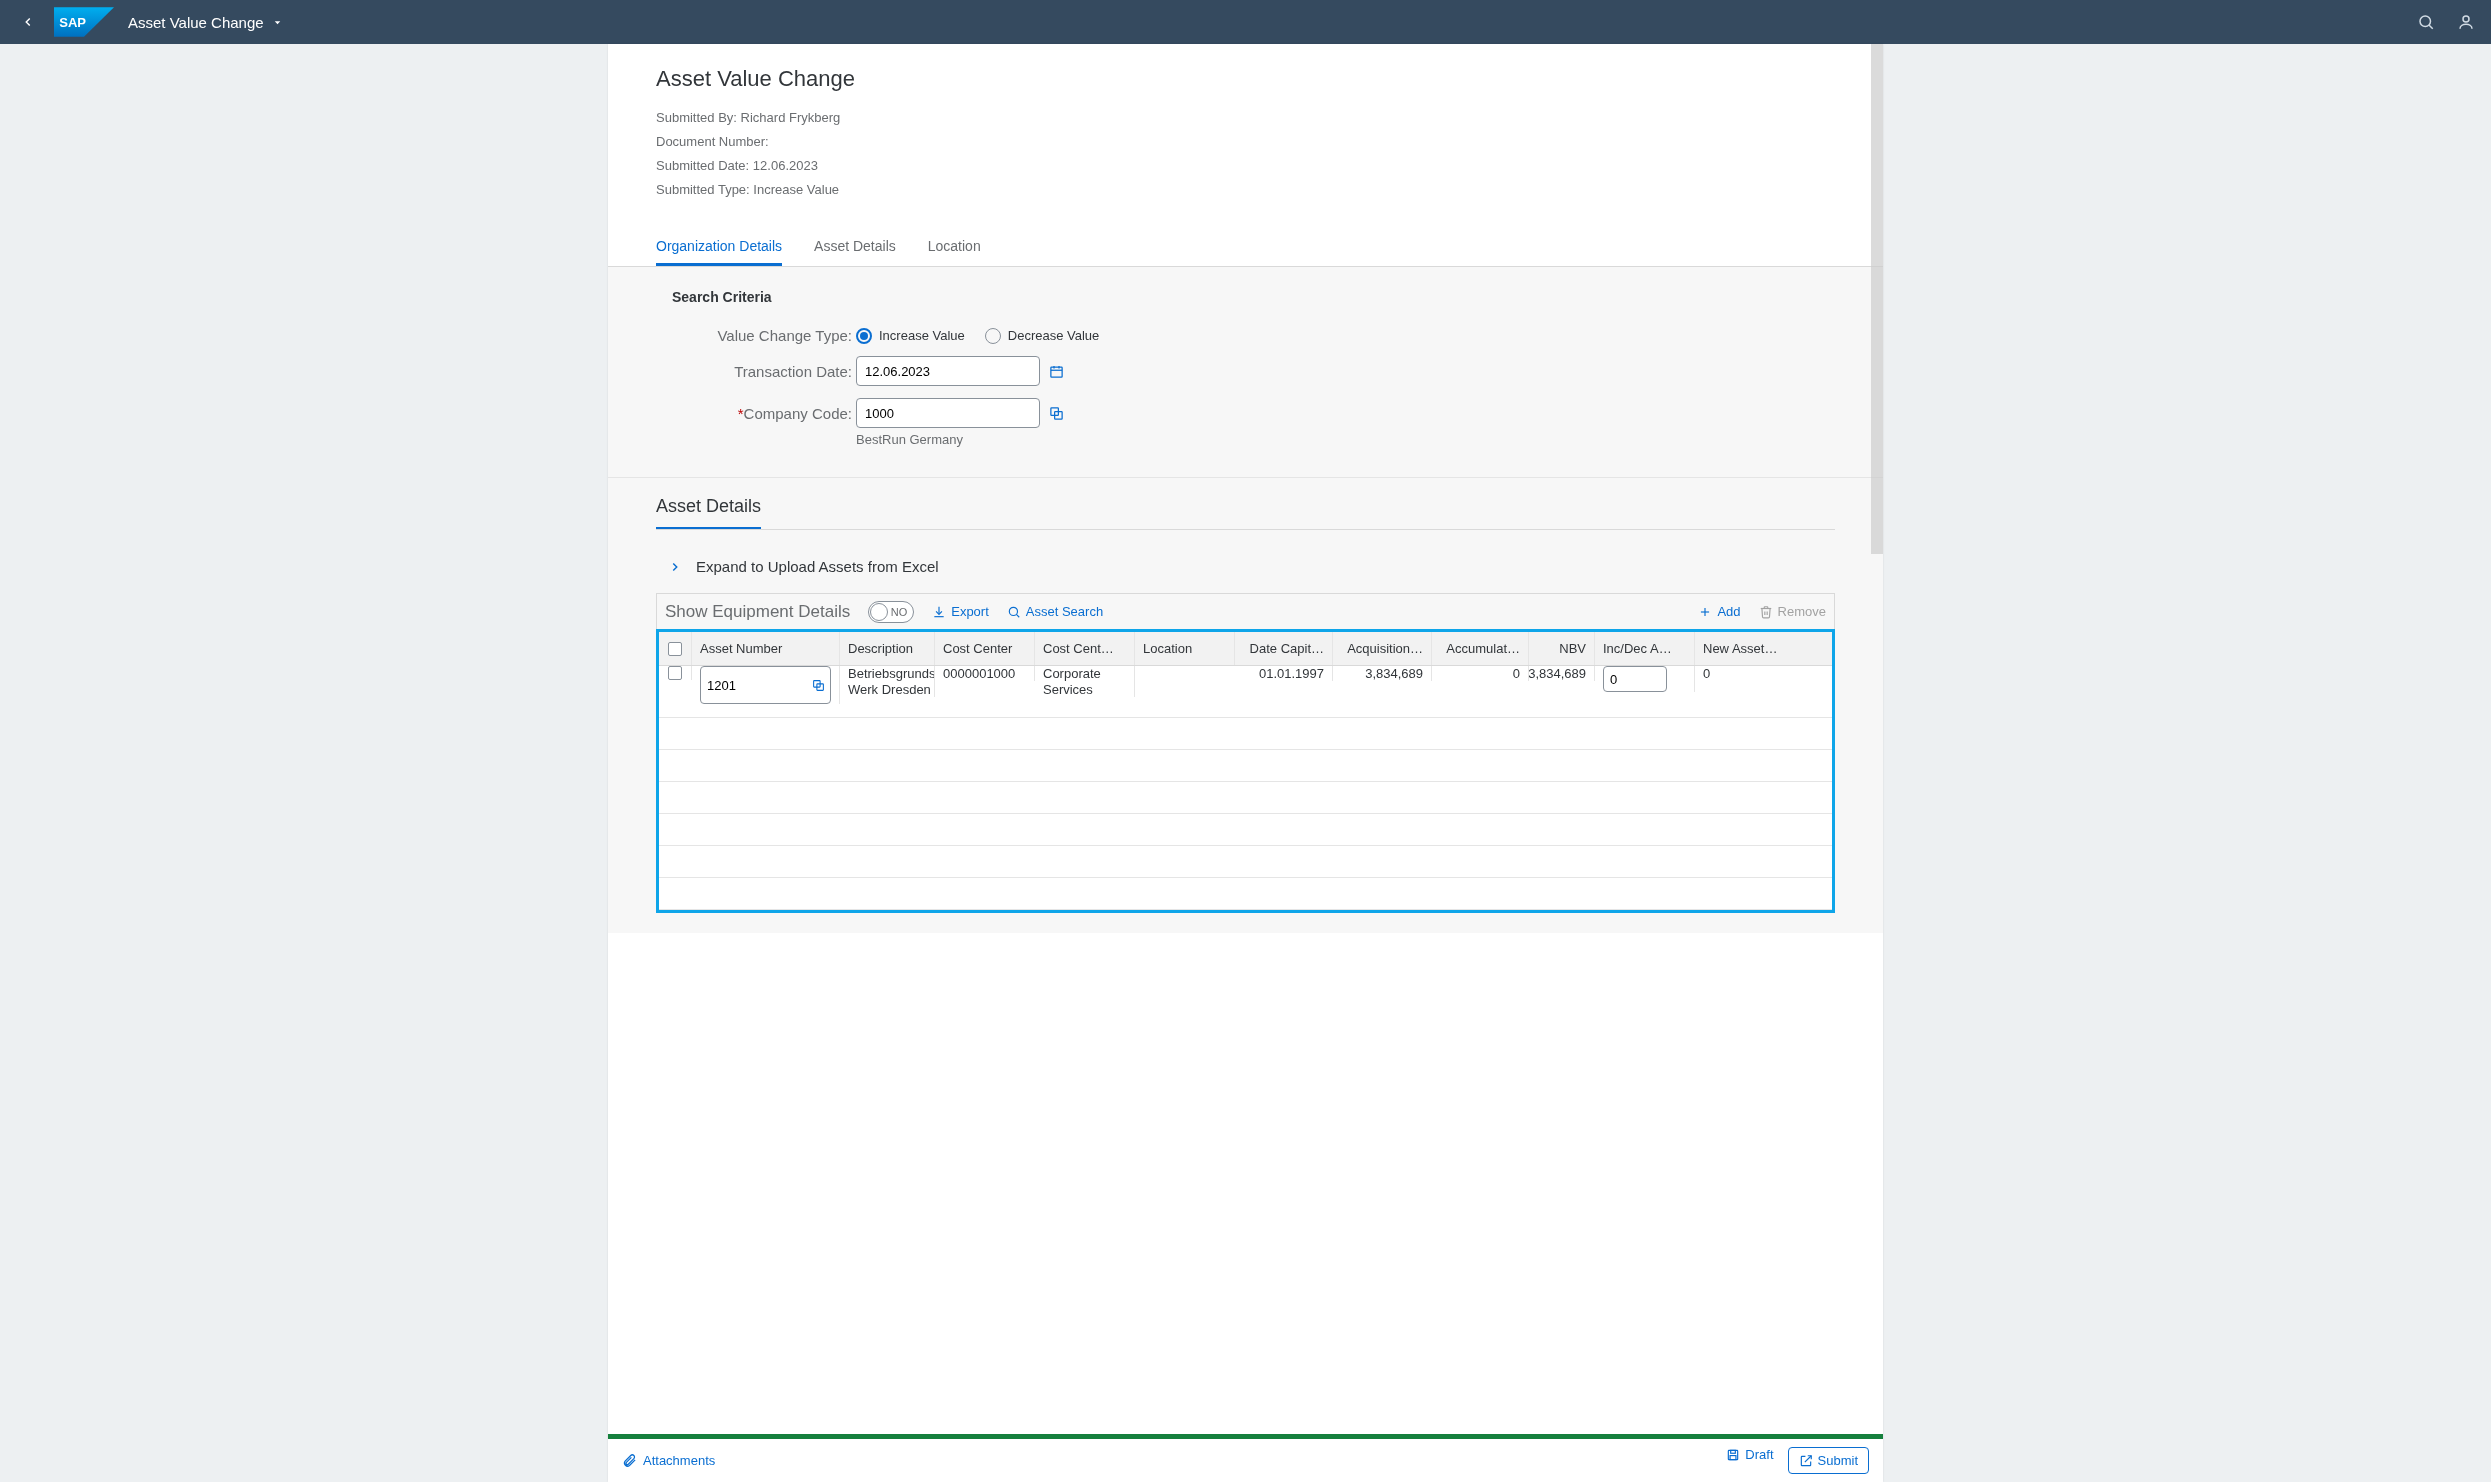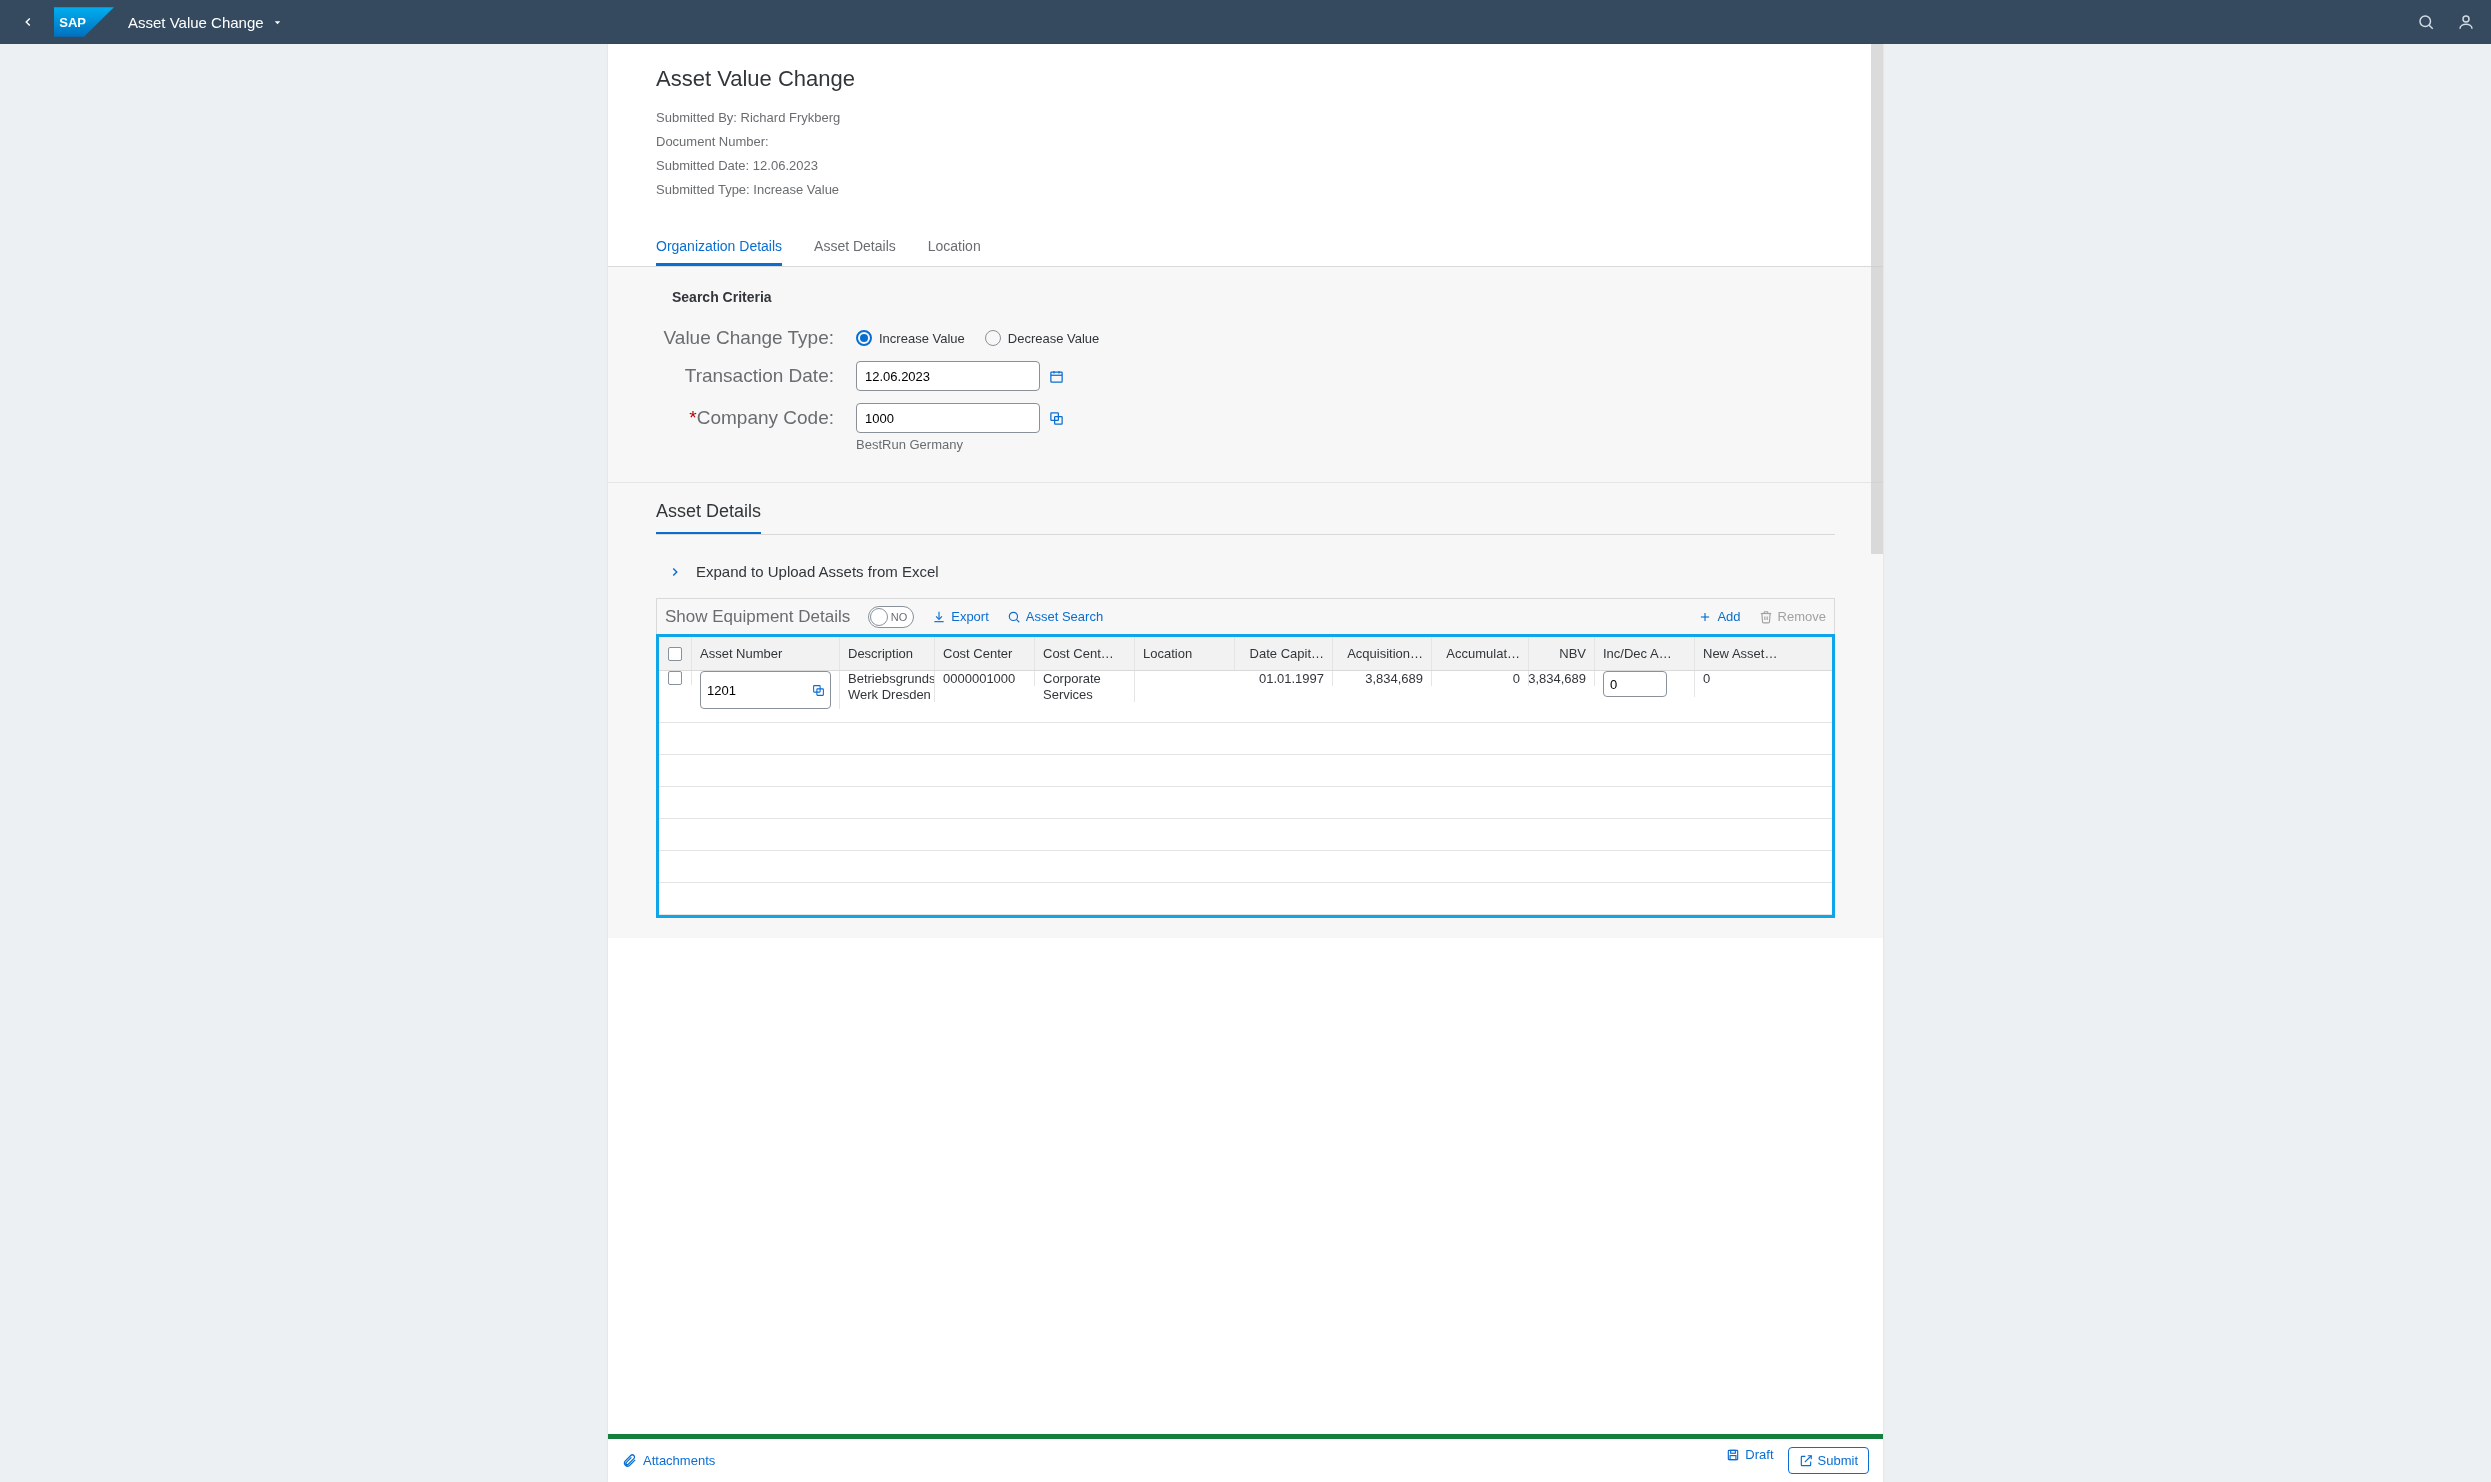--- a/index.html
+++ b/index.html
@@ -27,21 +27,21 @@
 
   
   .tab-bar { display: flex; gap: 32px; padding: 26px 48px 0 48px; border-bottom: 1px solid #d9d9d9; }
   .tab { font-size: 14px; color: #6a6d70; padding-bottom: 10px; cursor: pointer; }
   .tab.active { color: #0a6ed1; border-bottom: 3px solid #0a6ed1; font-weight: 500; padding-bottom: 9px; }
 
   
   .form-section { background: #f7f7f7; padding: 22px 48px 30px 48px; border-bottom: 1px solid #e5e5e5; }
   .section-title { font-size: 14px; font-weight: 600; color: #32363a; margin-bottom: 22px; margin-left: 16px; }
   .form-row { display: flex; align-items: center; margin-bottom: 12px; }
-  .form-label { width: 200px; text-align: right; padding-right: 22px; font-size: 19px; color: #6a6d70; }
+  .form-label { width: 200px; text-align: right; padding-right: 4px; font-size: 15px; color: #6a6d70; }
   .form-label .req { color: #b00; }
   .form-field { display: flex; align-items: center; gap: 14px; }
   .radio-group { display: flex; gap: 20px; align-items: center; }
   .radio-item { display: flex; align-items: center; gap: 7px; cursor: pointer; font-size: 13px; color: #32363a; }
   .radio-circle { width: 16px; height: 16px; border: 1px solid #89919a; border-radius: 50%; display: flex; align-items: center; justify-content: center; }
   .radio-circle.checked { border-color: #0a6ed1; border-width: 2px; }
   .radio-dot { width: 8px; height: 8px; background: #0a6ed1; border-radius: 50%; }
   .input-wrap { position: relative; width: 184px; height: 30px; border: 1px solid #89919a; border-radius: 4px; background: #fff; display: flex; align-items: center; }
   .input-wrap input { border: none; outline: none; flex: 1; padding: 0 8px; font-size: 13px; height: 100%; background: transparent; }
   .input-icon { width: 28px; height: 100%; display: flex; align-items: center; justify-content: center; color: #0a6ed1; cursor: pointer; }

